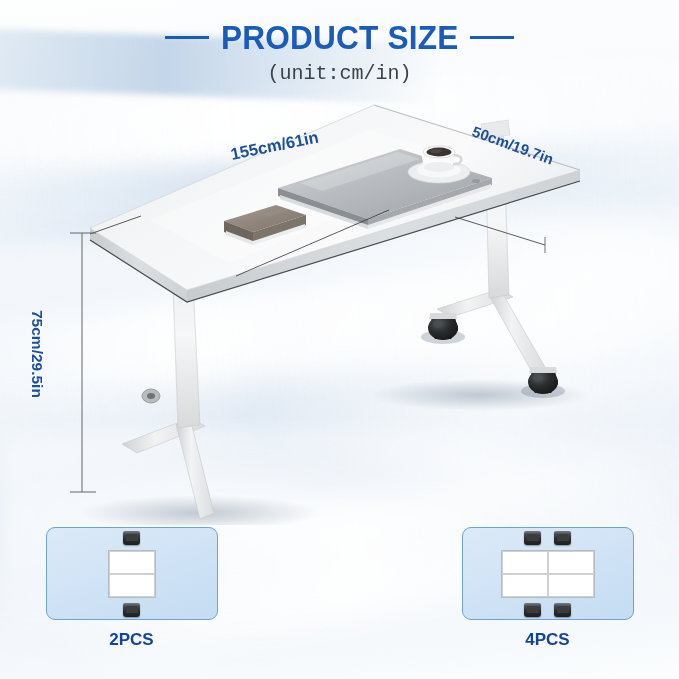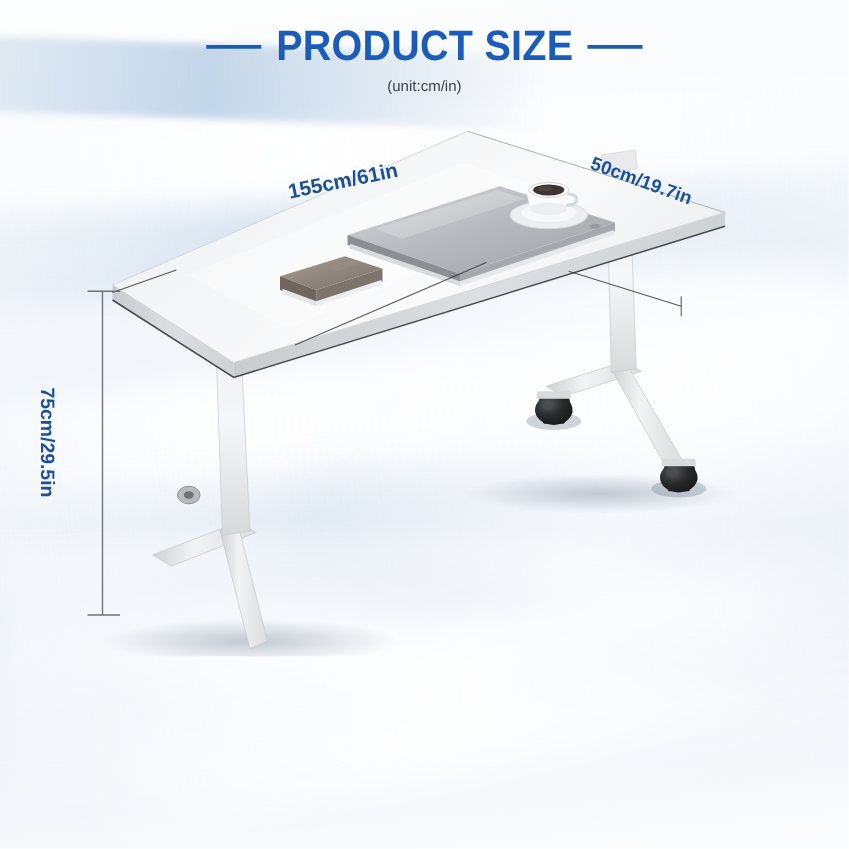--- a/index.html
+++ b/index.html
@@ -101,23 +101,23 @@
   .title {
     font-size: 34px;
     font-weight: bold;
     color: #1b5cbb;
     letter-spacing: 0.2px;
     font-family: "Liberation Sans", sans-serif;
     transform: scaleX(0.93);
   }
   .subtitle {
     margin-top: 5px;
-    font-size: 12px;
+    font-size: 20px;
     color: #3b4248;
-    font-family: Liberation Sans, sans-serif;
+    font-family: Liberation Mono, monospace;
   }
 
   
   .stage {
     position: absolute;
     left: 0; top: 95px;
     width: 679px;
     height: 430px;
   }
   .stage svg { display: block; }
@@ -405,17 +405,55 @@
       </g>
     </svg>
   </div>
 
   <div class="dim dim-length">155cm/61in</div>
   <div class="dim dim-width">50cm/19.7in</div>
   <div class="dim dim-height">75cm/29.5in</div>
 
   <div class="configs">
 
-
+    <div class="config">
+      <div class="config-box">
+        <div class="config-inner">
+          <div class="chair-row">
+            <div class="chair"></div>
+          </div>
+          <div class="tables g2">
+            <div class="tbl-cell"></div>
+            <div class="tbl-cell"></div>
+          </div>
+          <div class="chair-row">
+            <div class="chair"></div>
+          </div>
+        </div>
+      </div>
+      <div class="config-label">2PCS</div>
+    </div>
+
+    <div class="config">
+      <div class="config-box">
+        <div class="config-inner">
+          <div class="chair-row">
+            <div class="chair"></div>
+            <div class="chair"></div>
+          </div>
+          <div class="tables g4">
+            <div class="tbl-cell"></div>
+            <div class="tbl-cell"></div>
+            <div class="tbl-cell"></div>
+            <div class="tbl-cell"></div>
+          </div>
+          <div class="chair-row">
+            <div class="chair"></div>
+            <div class="chair"></div>
+          </div>
+        </div>
+      </div>
+      <div class="config-label">4PCS</div>
+    </div>
 
 
   </div>
 </div>
 
 </body></html>

